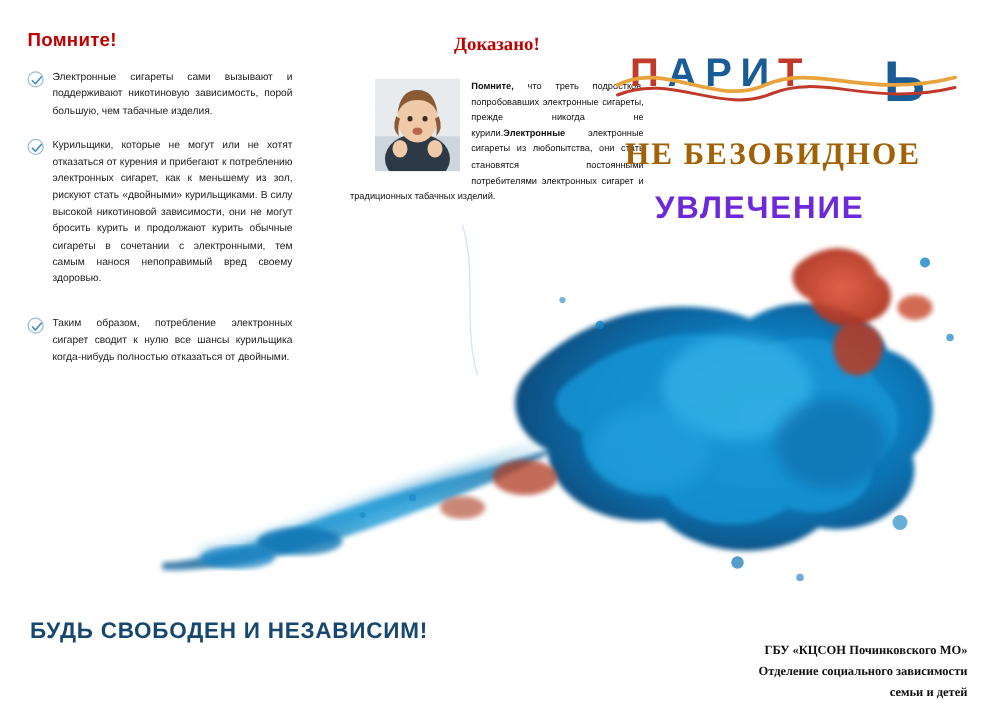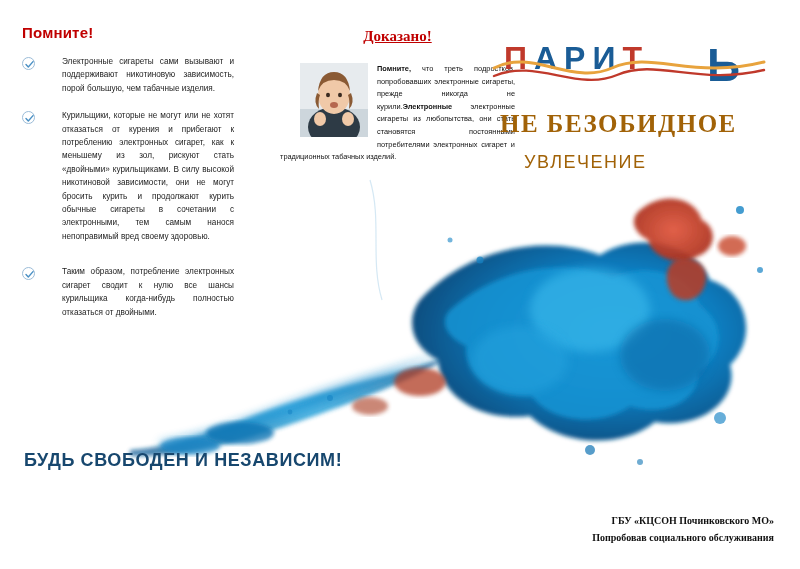--- a/index.html
+++ b/index.html
@@ -54,38 +54,36 @@
     position: absolute;
     left: 1px;
     top: 1px;
   }
   .bullet-text {
     font-size: 8.2px;
     line-height: 13.4px;
     color: #1c1c1c;
     text-align: justify;
     font-family: "Liberation Sans", sans-serif;
-    margin-left: 20px;
   }
 
   
   .mid-col {
     position: absolute;
     left: 280px;
     top: 28px;
     width: 235px;
   }
   .head-proven {
     font-family: "Liberation Serif", serif;
     font-weight: bold;
     font-size: 15px;
     color: #c00000;
     margin: 0 0 18px 0;
     text-align: center;
-    text-decoration: underline;
   }
   .photo-wrap {
     float: left;
     width: 68px;
     height: 74px;
     margin: 0 9px 4px 20px;
     overflow: hidden;
     background: #dfe4e8;
     position: relative;
   }
@@ -147,42 +145,42 @@
     font-size: 25px;
     letter-spacing: 1.5px;
     color: #a16207;
     white-space: nowrap;
   }
   .t-line3 {
     position: absolute;
     left: 42px;
     top: 140px;
     font-family: "Liberation Sans", sans-serif;
-    font-weight: normal;
-    font-size: 18px;
+    font-weight: bold;
+    font-size: 25px;
     letter-spacing: 1.5px;
-    color: #a16207;
+    color: #6d28d9;
     white-space: nowrap;
   }
 
   
   .ink {
     position: absolute;
     left: 120px;
     top: 150px;
     width: 680px;
     height: 330px;
     pointer-events: none;
   }
 
   
   .slogan {
     position: absolute;
     left: 24px;
-    top: 450px;
+    top: 494px;
     font-family: "Liberation Sans", sans-serif;
     font-weight: bold;
     font-size: 18px;
     color: #17476e;
     letter-spacing: 0.6px;
   }
   .org-block {
     position: absolute;
     right: 26px;
     top: 512px;
@@ -325,16 +323,17 @@
     <circle cx="600" cy="268" r="6" fill="#1583c4" opacity="0.65"></circle>
     <circle cx="210" cy="248" r="3" fill="#1583c4" opacity="0.6"></circle>
     <circle cx="170" cy="262" r="2.4" fill="#1583c4" opacity="0.55"></circle>
     <path d="M250 30 C 262 70, 250 110, 262 150" stroke="#b9d9ec" stroke-width="1.2" fill="none" opacity="0.6"></path>
   </svg>
 
   <div class="slogan">БУДЬ СВОБОДЕН И НЕЗАВИСИМ!</div>
 
   <div class="org-block">
     <div>ГБУ «КЦСОН Починковского МО»</div>
-    <div>Попробовав социального обслуживания</div>
+    <div>Отделение социального зависимости</div>
+    <div>семьи и детей</div>
   </div>
 
 </div>
 
 </body></html>

